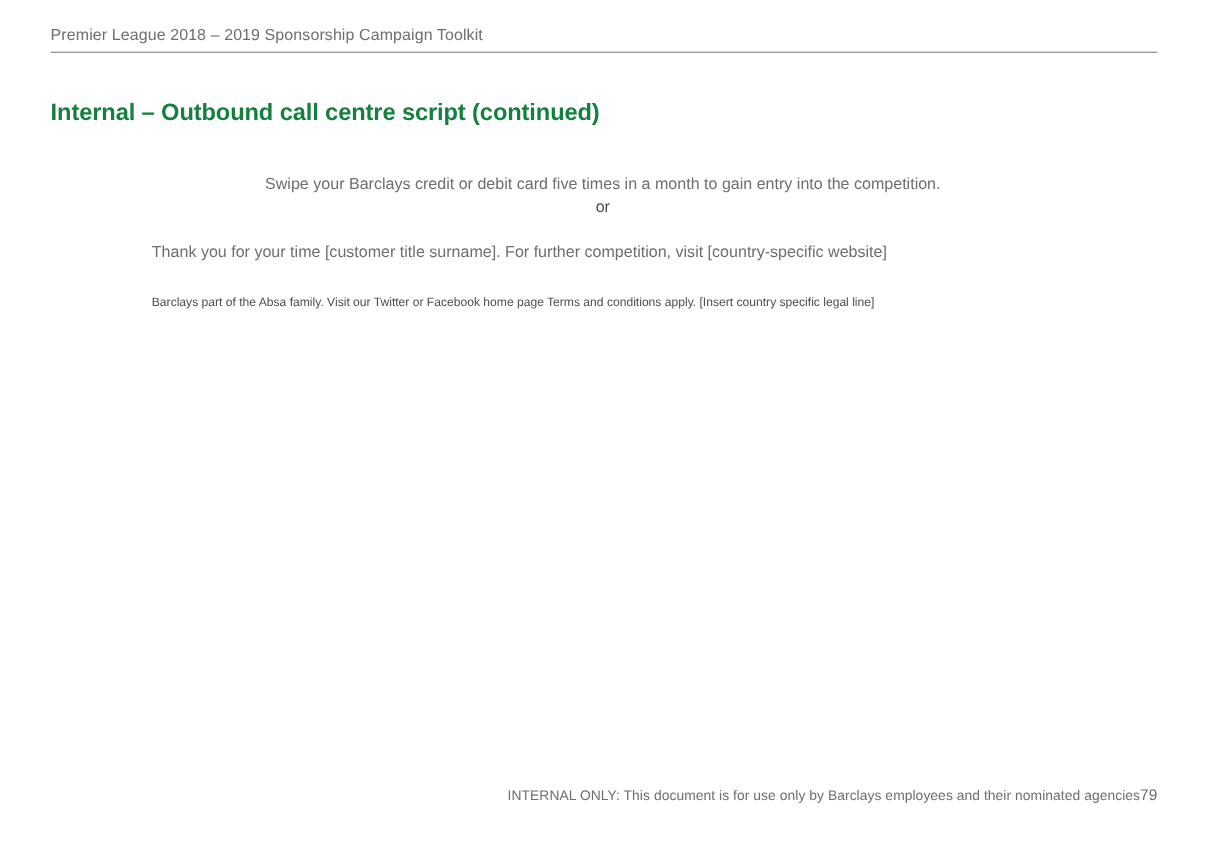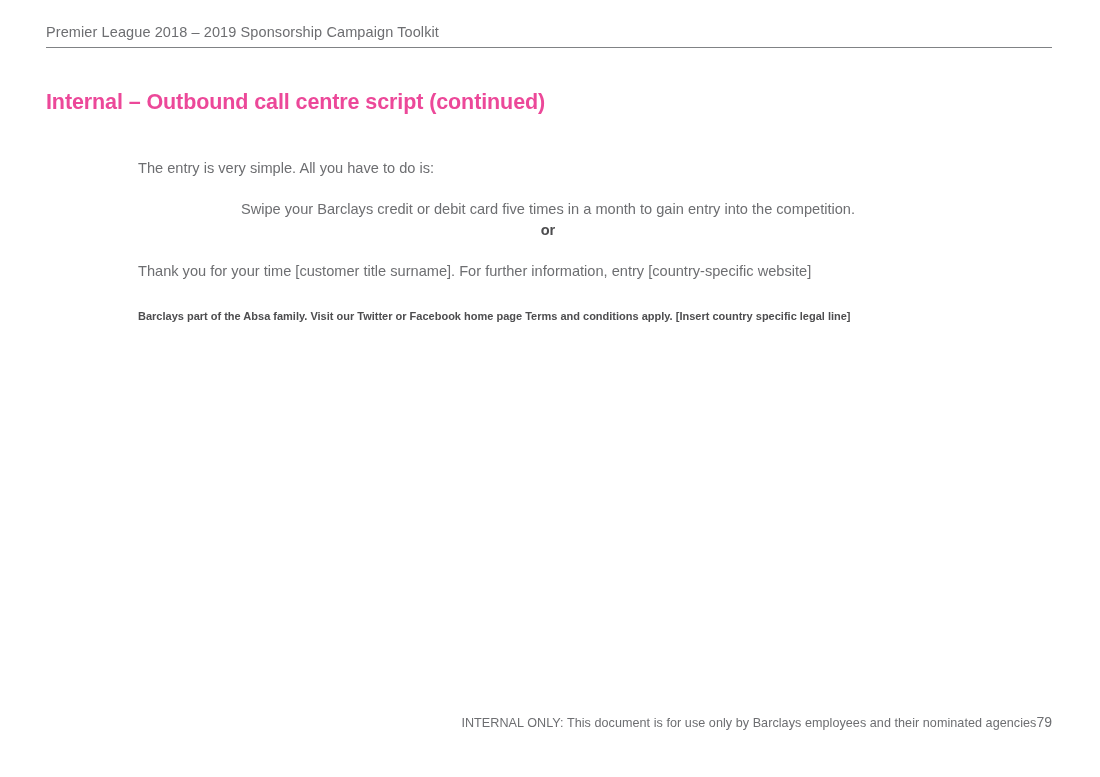--- a/index.html
+++ b/index.html
@@ -37,42 +37,42 @@
   .header-rule {
     border-bottom: 1px solid #808285;
     width: 1006px;
   }
   .page-title {
     position: absolute;
     top: 90px;
     left: 46px;
     font-size: 21.5px;
     font-weight: bold;
-    color: #ec4899;
+    color: #15803d;
     letter-spacing: -0.1px;
   }
   .body-block {
     position: absolute;
     top: 158px;
     left: 138px;
     width: 820px;
   }
   .para {
     font-size: 14.6px;
     line-height: 21px;
     color: #6d6e71;
     margin: 0 0 20px 0;
   }
   .para .line {
     display: block;
     text-align: center;
   }
   .para .line.bold,
   .bold-block .line {
-    font-weight: bold;
+    font-weight: normal;
     color: #4d4d4f;
   }
   .bold-block {
     font-size: 11px;
     line-height: 21px;
     margin-top: 24px;
   }
   .footer {
     position: absolute;
     bottom: 26px;
@@ -99,28 +99,27 @@
 
   <div class="header">
     <div class="header-title">Premier League 2018 – 2019 Sponsorship Campaign Toolkit</div>
     <div class="header-rule"></div>
   </div>
 
   <div class="page-title">Internal – Outbound call centre script (continued)</div>
 
   <div class="body-block">
 
-    <p class="para">The entry is very simple. All you have to do is:</p>
 
     <p class="para">
       <span class="line">Swipe your Barclays credit or debit card five times in a month to gain entry into the competition.</span>
       <span class="line bold">or</span>
     </p>
 
-    <p class="para">Thank you for your time [customer title surname]. For further information, entry [country-specific website]</p>
+    <p class="para">Thank you for your time [customer title surname]. For further competition, visit [country-specific website]</p>
 
     <div class="bold-block">
       <span class="line">Barclays part of the Absa family.</span>
       <span class="line">Visit our Twitter or Facebook home page</span>
       <span class="line">Terms and conditions apply. [Insert country specific legal line]</span>
     </div>
 
   </div>
 
   <div class="footer">

